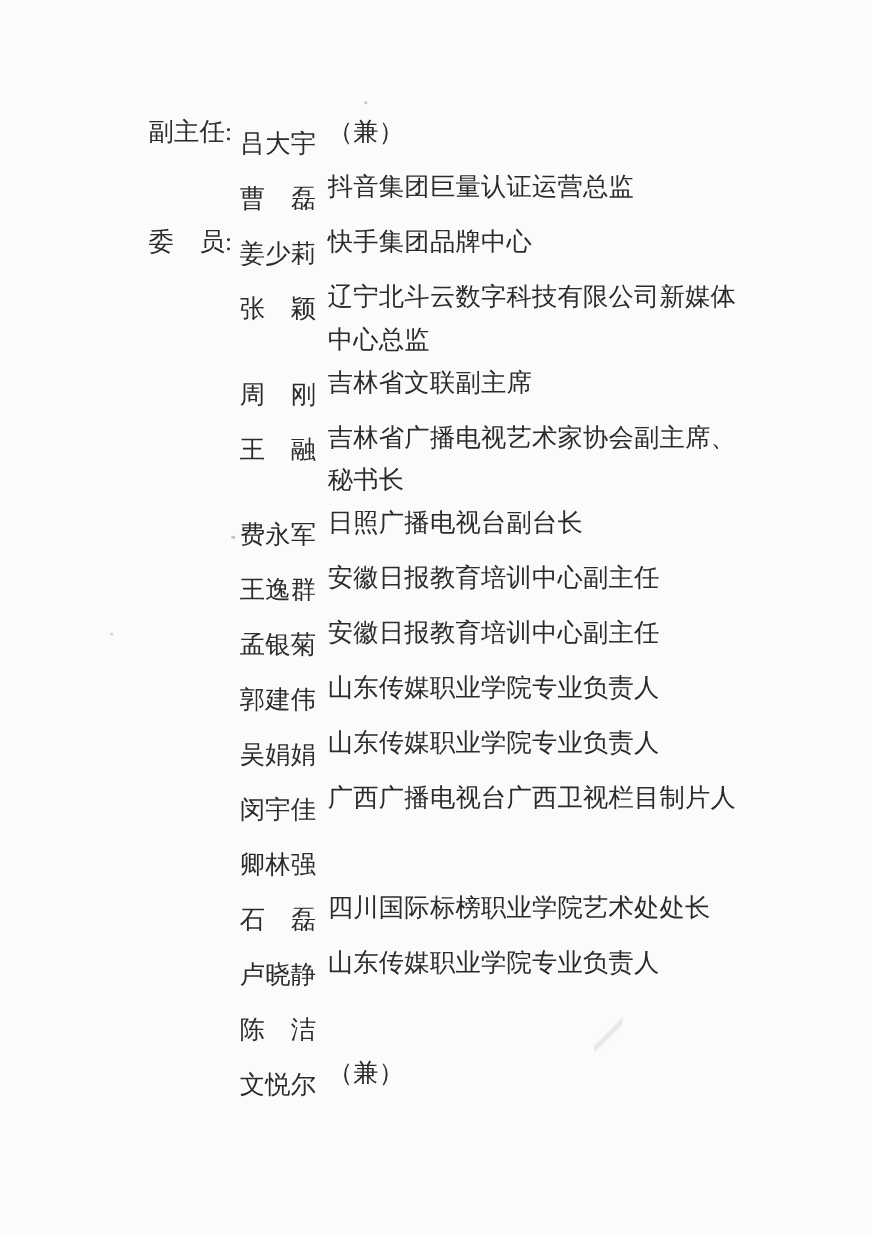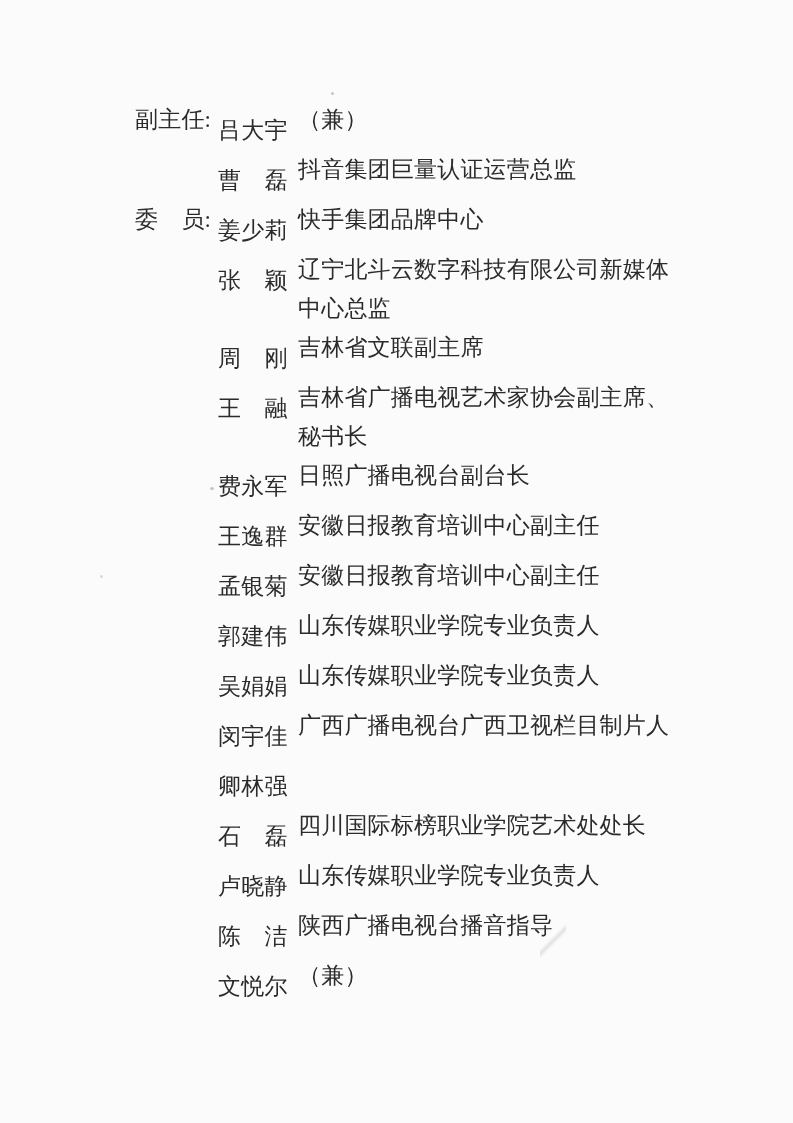--- a/index.html
+++ b/index.html
@@ -138,21 +138,20 @@
     <div class="col-desc">四川国际标榜职业学院艺术处处长</div>
   </div>
       <div class="row">
     <div class="col-label"></div>
     <div class="col-name">卢晓静</div>
     <div class="col-desc">山东传媒职业学院专业负责人</div>
   </div>
       <div class="row">
     <div class="col-label"></div>
     <div class="col-name">陈　洁</div>
-    <div class="col-desc">陕西广播电视台播音指导</div>
   </div>
       <div class="row">
     <div class="col-label"></div>
     <div class="col-name">文悦尔</div>
     <div class="col-desc">（兼）</div>
   </div>
     </div>
   <div class="speck speck-1"></div>
   <div class="speck speck-2"></div>
   <div class="speck speck-3"></div>

